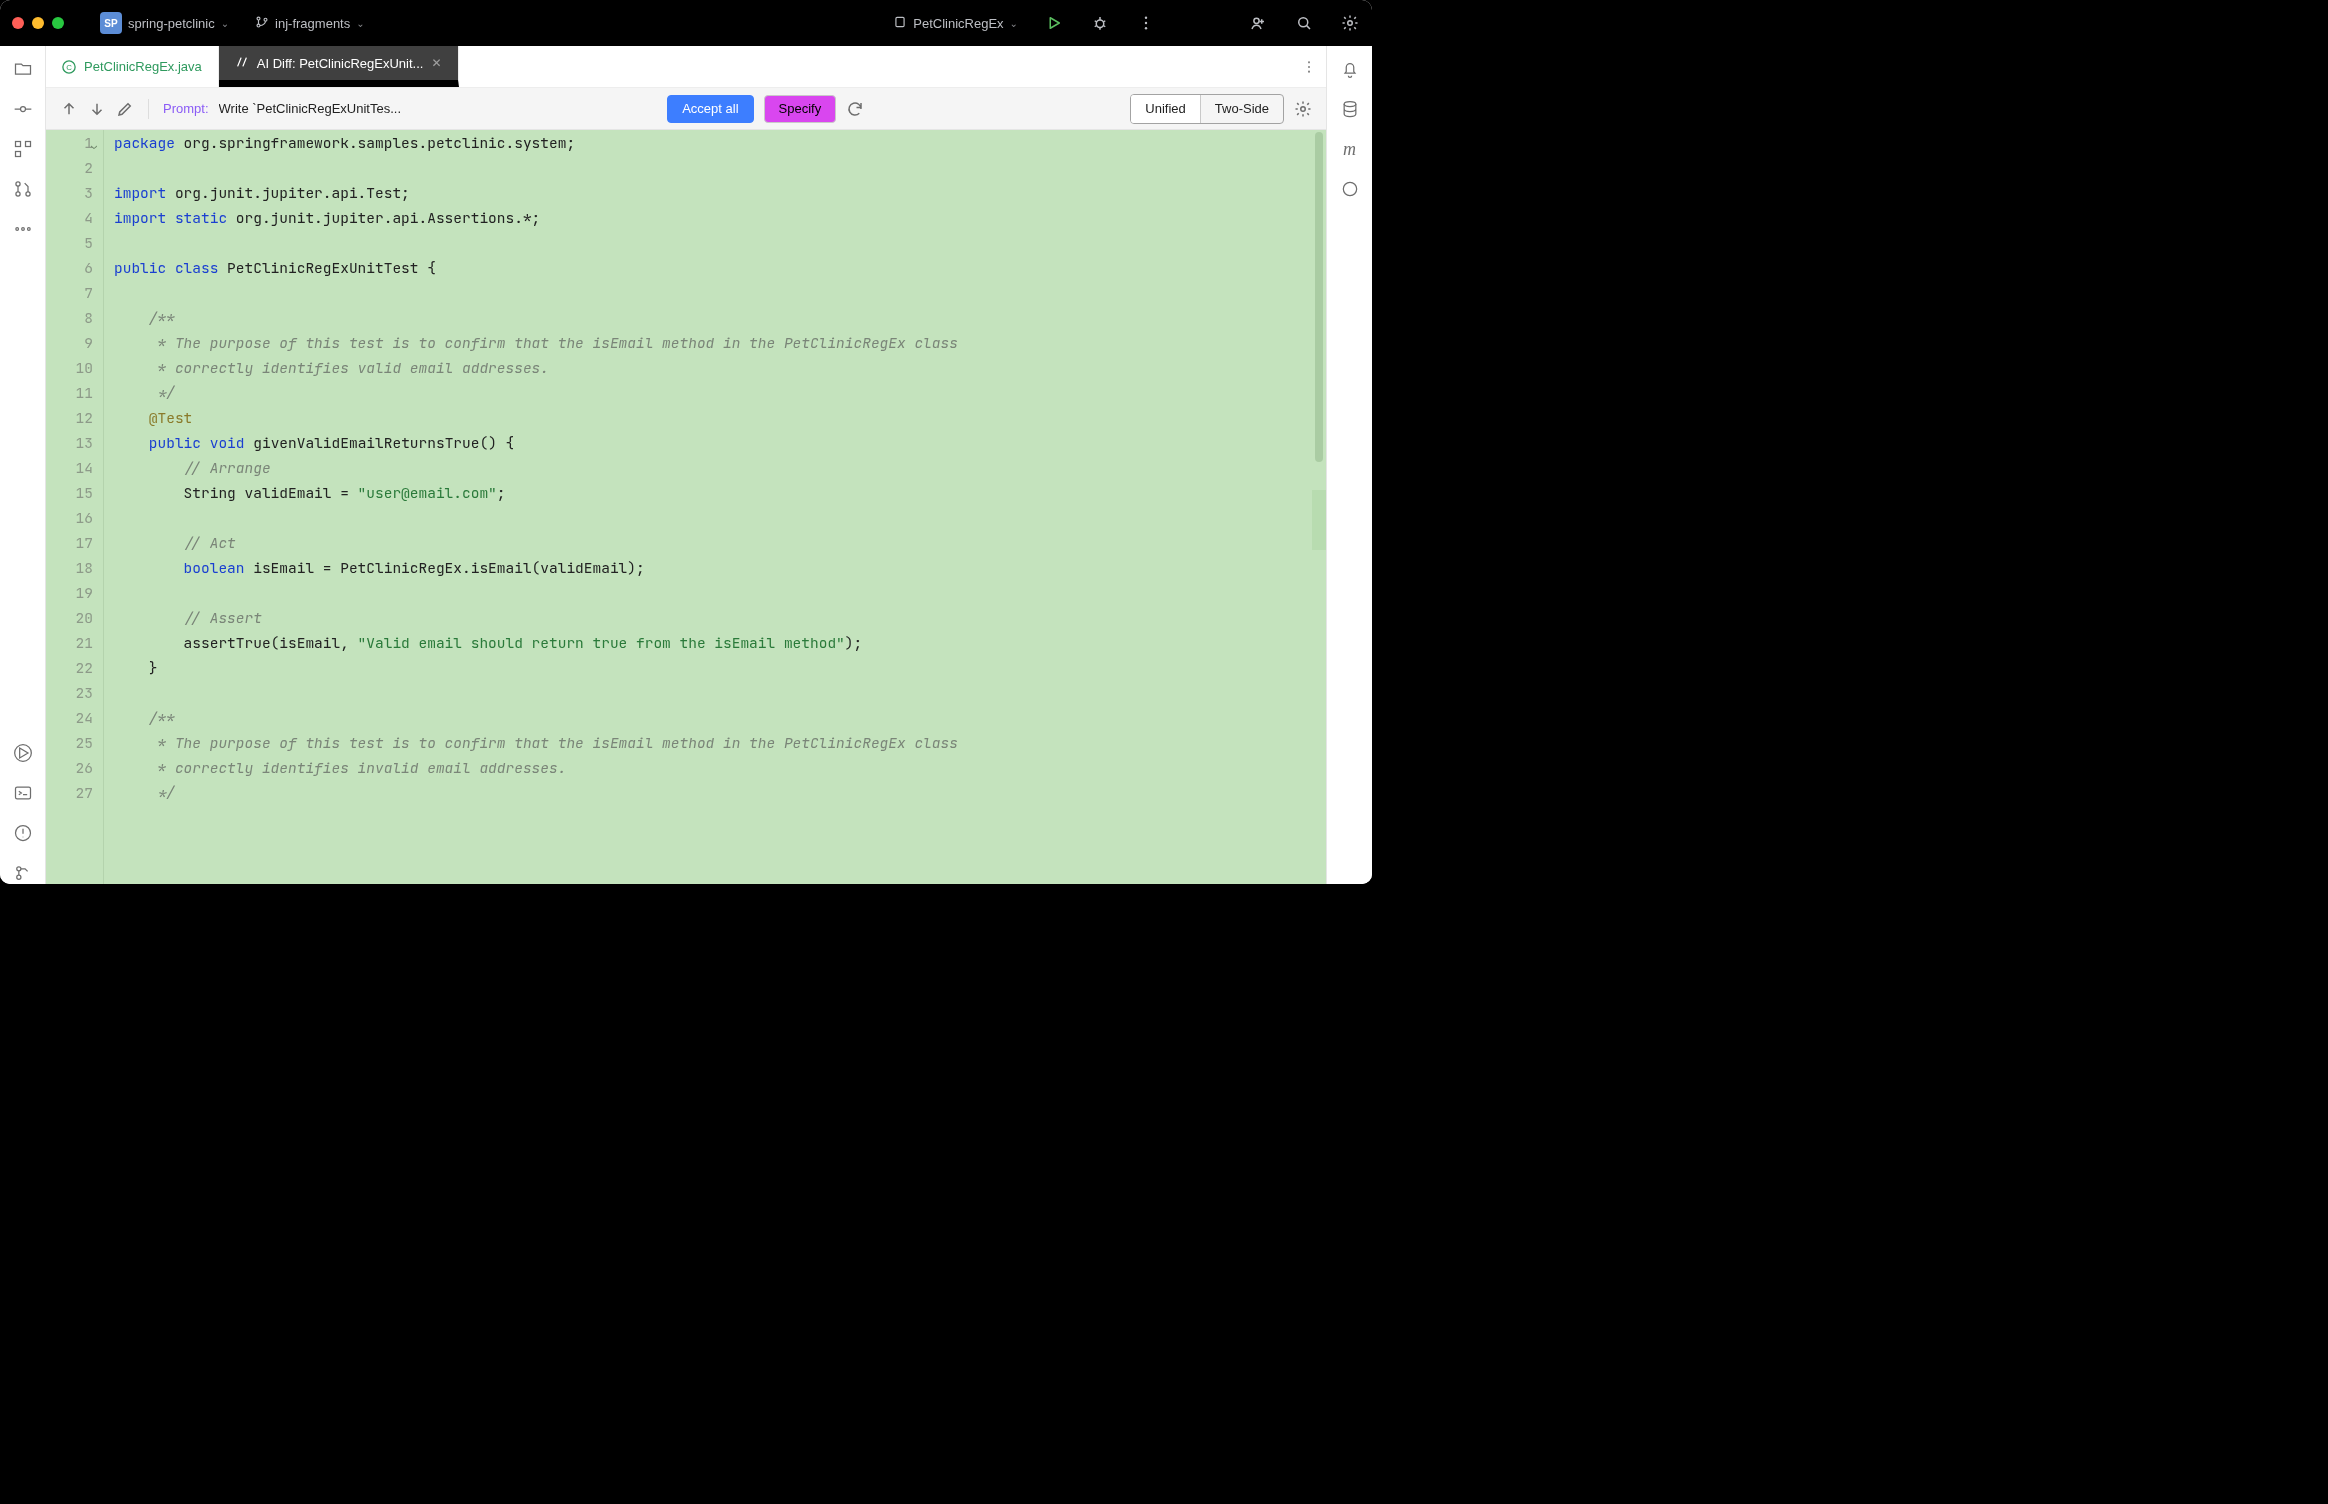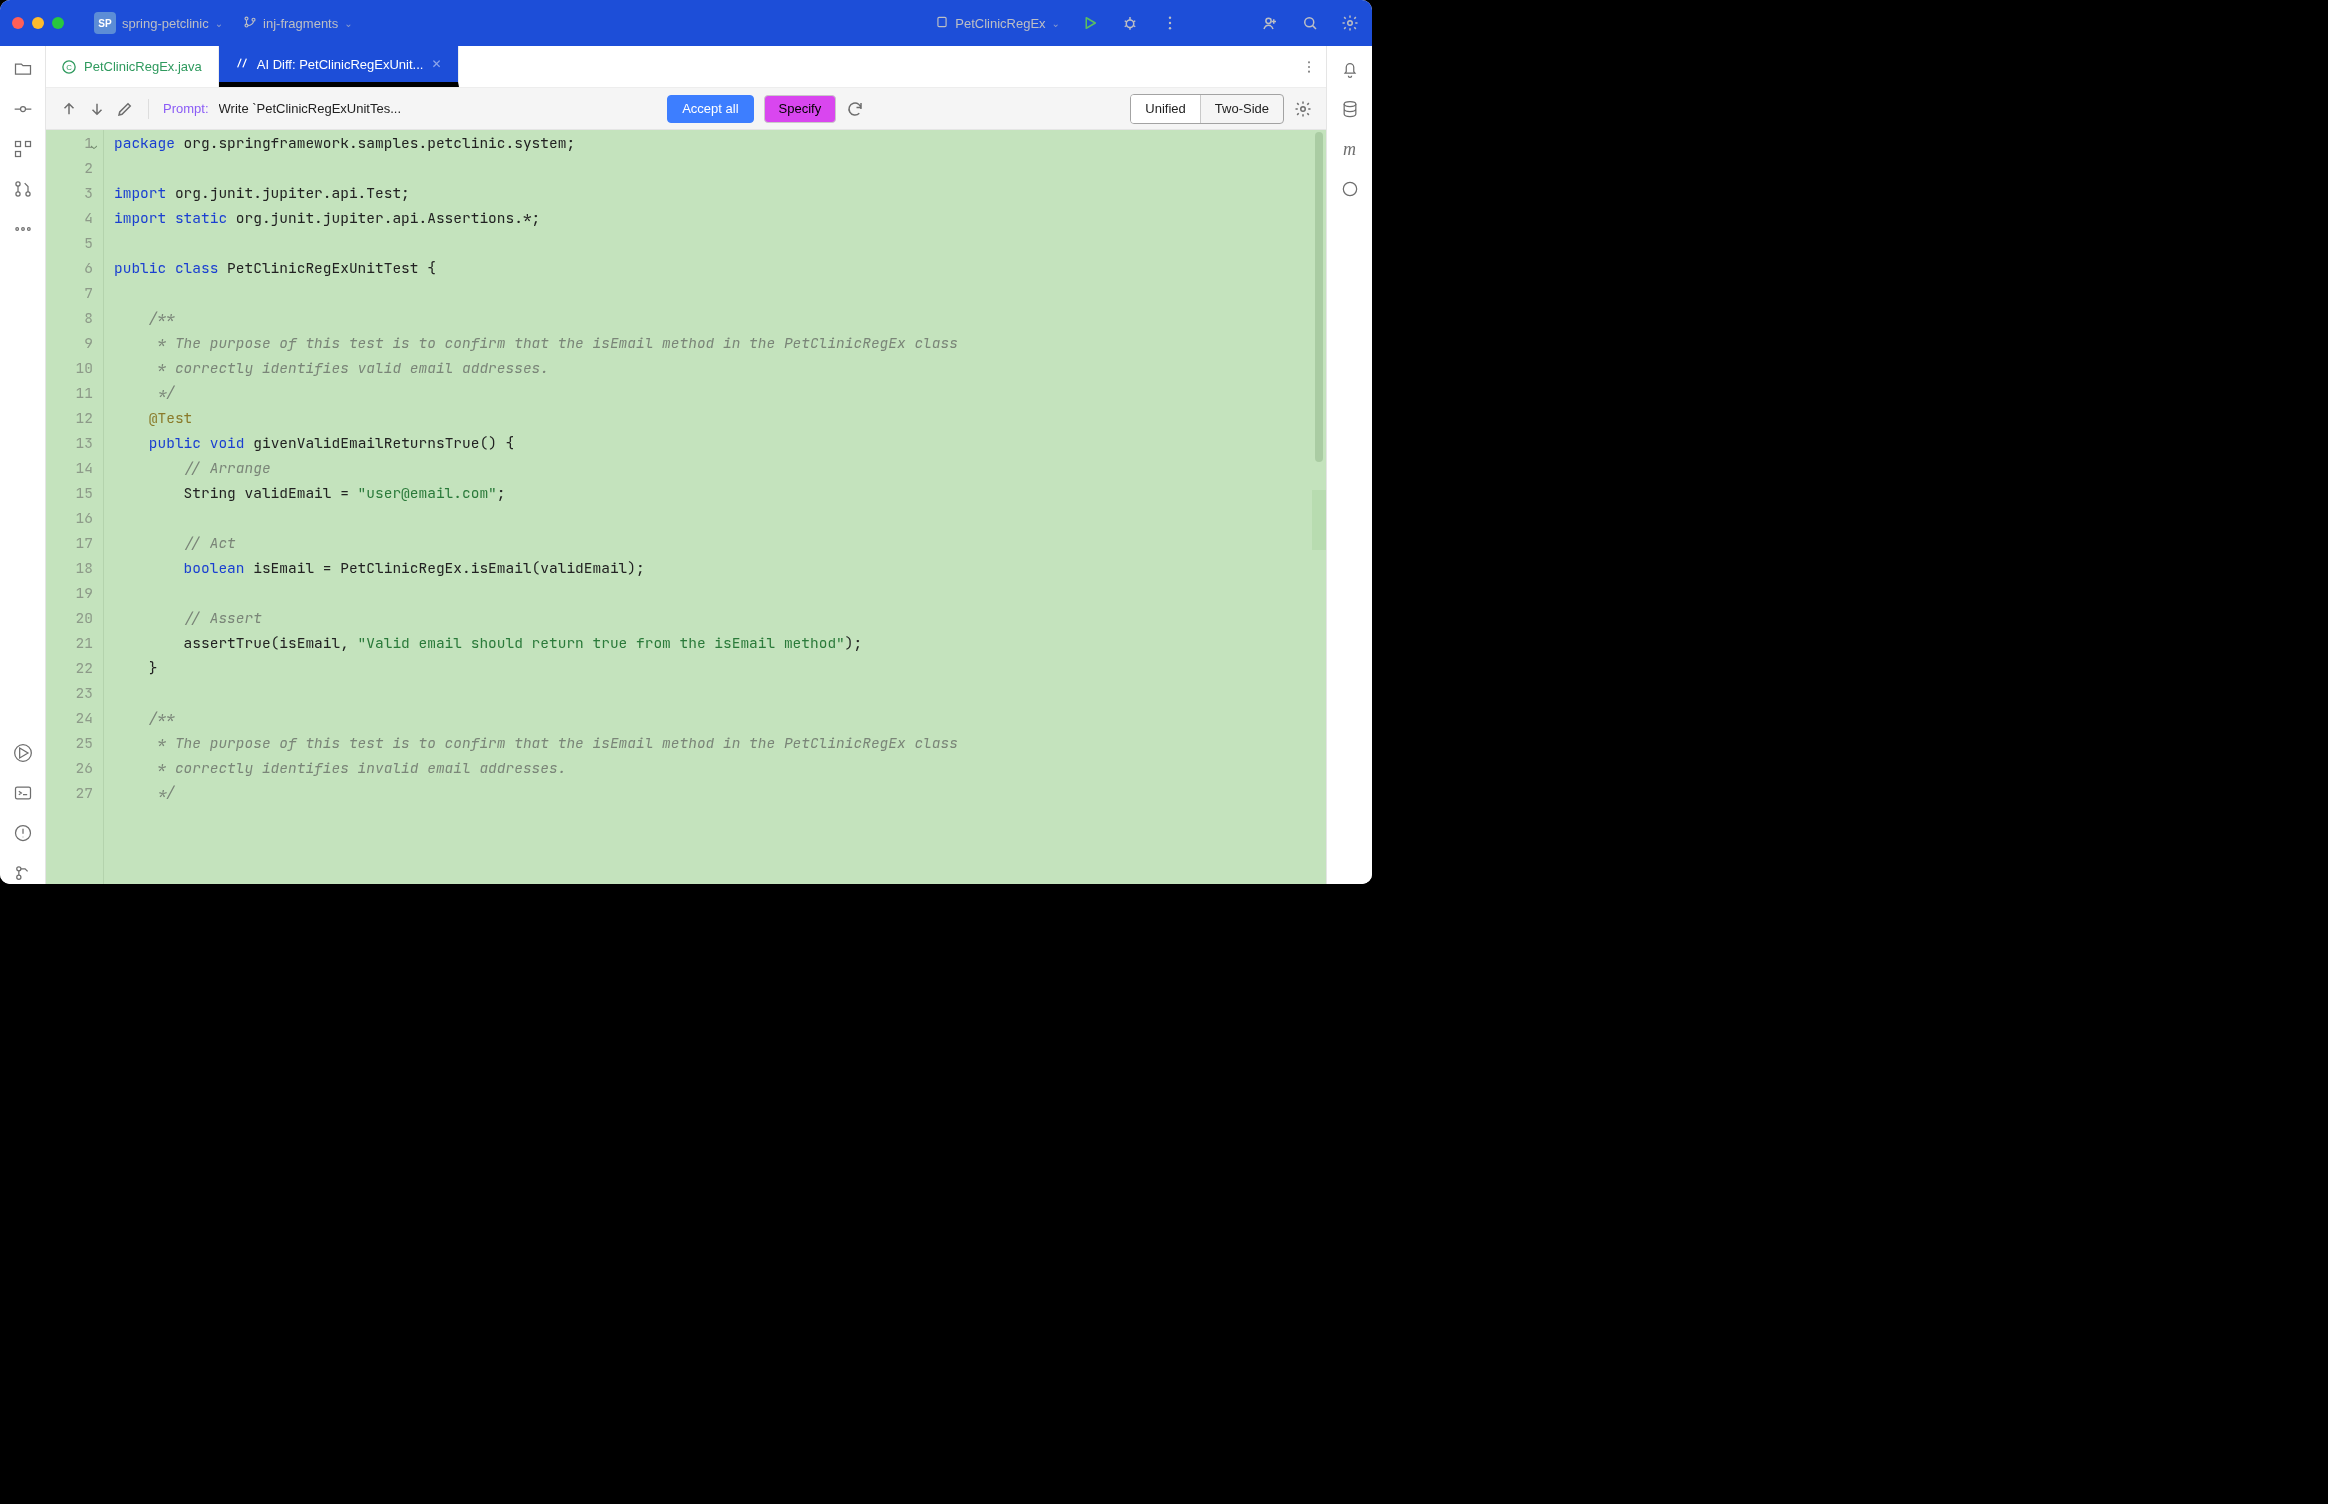--- a/index.html
+++ b/index.html
@@ -1,20 +1,20 @@
 <!DOCTYPE html>
 <html><head>
 <meta charset="utf-8">
 <style>
   * { box-sizing: border-box; margin: 0; padding: 0; }
   html, body { width: 100%; height: 100%; font-family: -apple-system, BlinkMacSystemFont, "Segoe UI", Arial, sans-serif; font-size: 13px; color: #222; overflow: hidden; background: #000; }
   .window { width: 1372px; height: 884px; background: #fff; border-radius: 10px; overflow: hidden; display: flex; flex-direction: column; position: relative; }
 
   
-  .titlebar { height: 46px; background: #1d4ed8; display: flex; align-items: center; padding: 0 12px; gap: 20px; color: #bdbfc4; }
+  .titlebar { height: 46px; background: #000000; display: flex; align-items: center; padding: 0 12px; gap: 26px; color: #bdbfc4; }
   .traffic { display: flex; gap: 8px; margin-right: 10px; }
   .traffic .dot { width: 12px; height: 12px; border-radius: 50%; }
   .dot.red { background: #ff5f57; }
   .dot.yellow { background: #febc2e; }
   .dot.green { background: #28c840; }
   .proj-badge { width: 22px; height: 22px; border-radius: 4px; background: #5c8dd6; color: #fff; font-size: 10px; font-weight: 700; display: flex; align-items: center; justify-content: center; }
   .tb-item { display: flex; align-items: center; gap: 6px; cursor: pointer; font-size: 13px; }
   .chev { font-size: 10px; opacity: .7; }
   .tb-spacer { flex: 1; }
   .tb-icon { width: 20px; height: 20px; display: flex; align-items: center; justify-content: center; cursor: pointer; }
@@ -29,21 +29,21 @@
   .rail-icon { width: 22px; height: 22px; color: #6e6e6e; cursor: pointer; display:flex;align-items:center;justify-content:center;}
   .rail-icon svg { width: 20px; height: 20px; stroke: currentColor; fill:none; stroke-width:1.5; }
 
   .right-rail { width: 46px; background: #fff; border-left: 1px solid #e5e5e5; display: flex; flex-direction: column; align-items: center; padding-top: 12px; gap: 18px; }
 
   .center { flex: 1; display: flex; flex-direction: column; min-width: 0; }
 
   
   .tabs { height: 42px; background: #fff; border-bottom: 1px solid #ededed; display: flex; align-items: stretch; }
   .tab { display: flex; align-items: center; gap: 8px; padding: 0 16px; border-right: 1px solid #ededed; cursor: pointer; font-size: 13px; }
-  .tab.active-purple { background: #1d4ed8; color: #fff; border-bottom: 5px solid #000000; }
+  .tab.active-purple { background: #404040; color: #fff; border-bottom: 7px solid #000000; }
   .tab .close { opacity: .5; font-size: 12px; }
   .tab-icon { width: 14px; height: 14px; }
   .tab-java { color: #2f9a5e; }
   .tabs-spacer { flex: 1; }
   .tab-menu { width: 34px; display:flex; align-items:center; justify-content:center; color:#888; cursor:pointer;}
 
   
   .diffbar { height: 42px; background: #f5f5f5; border-bottom: 1px solid #e5e5e5; display: flex; align-items: center; padding: 0 14px; gap: 10px; }
   .db-icon { width:18px;height:18px;color:#6e6e6e;cursor:pointer; display:flex;align-items:center;justify-content:center;}
   .db-sep { width:1px; height:20px; background:#ddd; margin:0 4px; }

